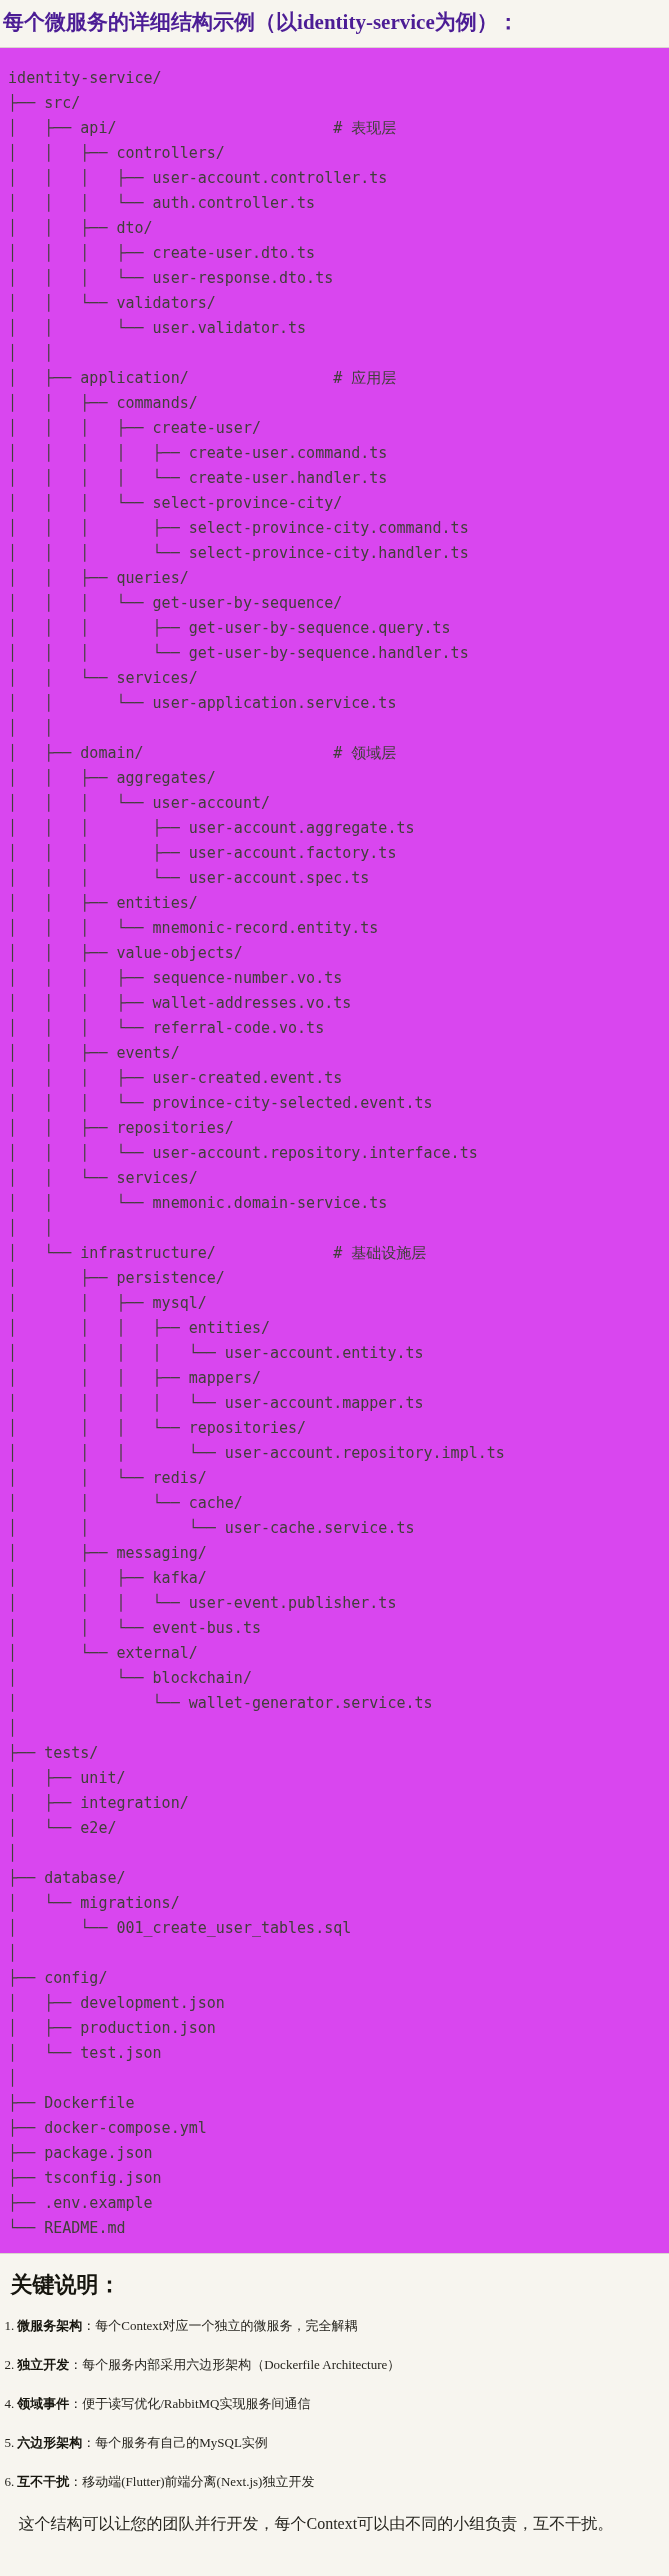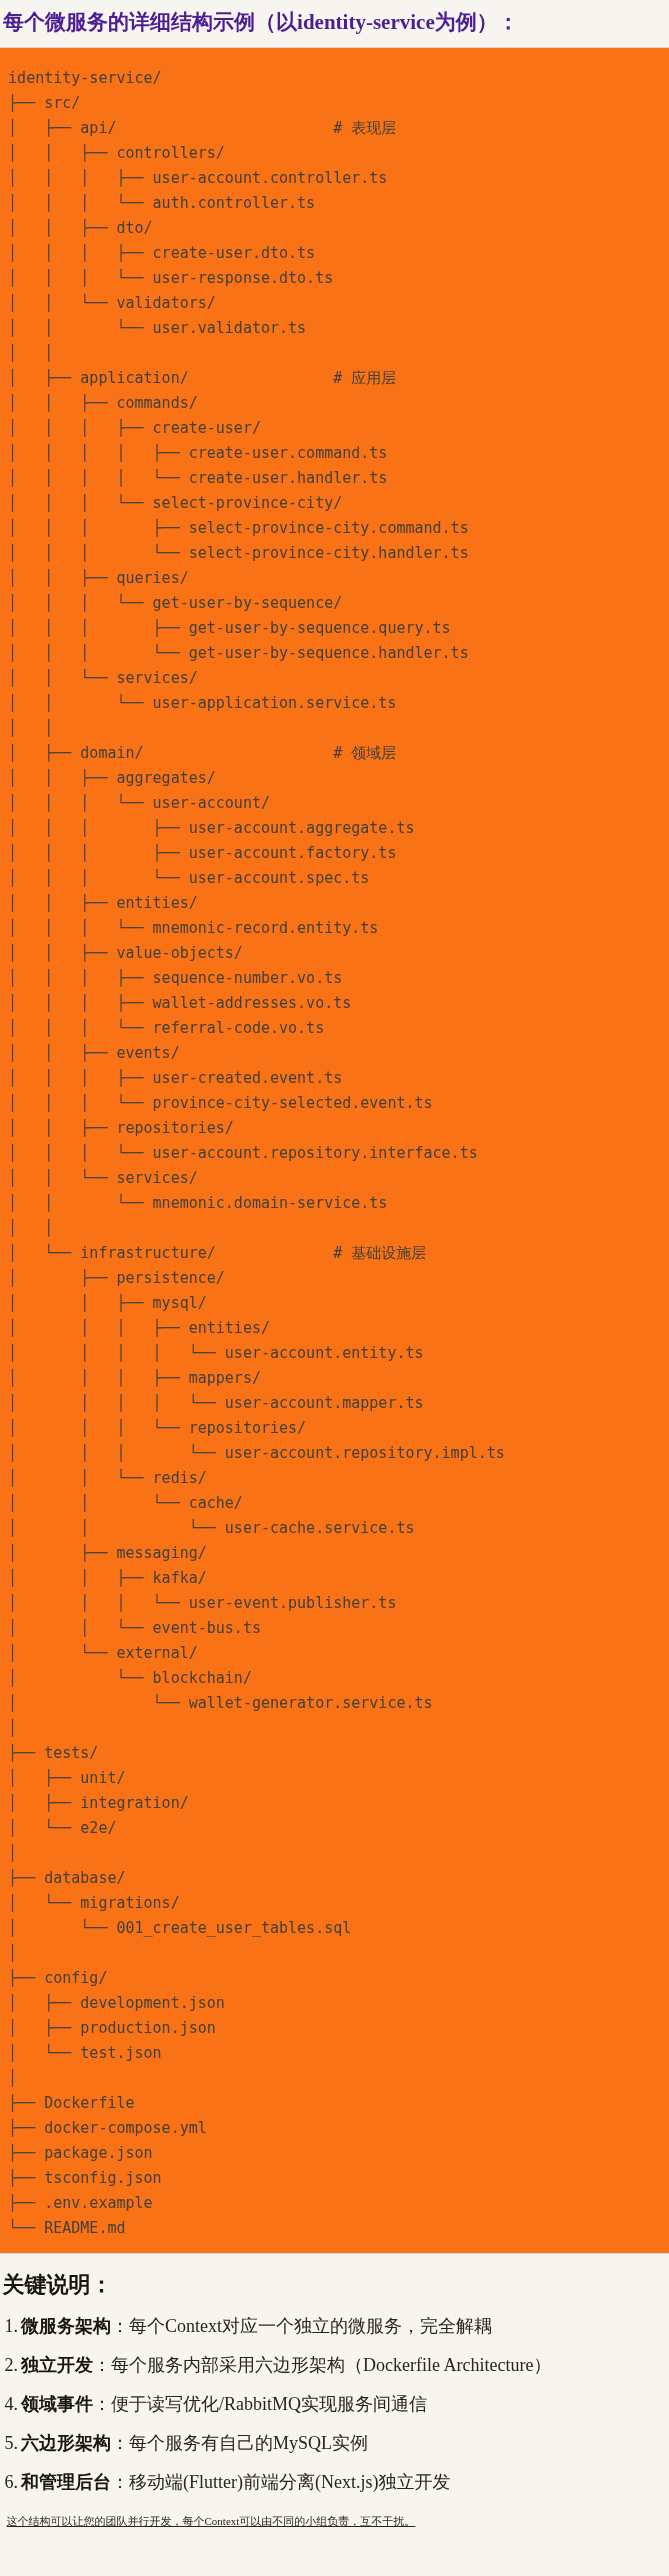--- a/index.html
+++ b/index.html
@@ -15,57 +15,56 @@
     margin: 9.4px 0 10.6px 0;
     padding-left: 3.1px;
     font-size: 21px;
     line-height: 1.3;
     font-weight: bold;
     color: #4c1d95;
   }
 
   pre.tree {
     margin: 0;
-    background: #f97316;
+    background: #d946ef;
     border-top: 0.6px solid #d9d6cb;
     border-bottom: 0.6px solid #d9d6cb;
     padding: 17.5px 6.3px 12.5px 8.1px;
     font-family: "DejaVu Sans Mono", monospace;
     font-size: 15px;
     line-height: 25px;
     color: #41403a;
     white-space: pre;
     overflow: hidden;
   }
 
   .notes { padding: 0 6.3px 8.8px 2.5px; }
   .notes h3 {
     font-size: 22px;
     line-height: 1.3;
-    margin: 17px 0 13px 0;
+    margin: 17px 0 13px 8px;
     color: #17160f;
     font-weight: bold;
   }
   .notes ol { list-style: none; margin: 0; padding: 0; }
   .notes li {
-    font-size: 18px;
+    font-size: 13px;
     line-height: 26px;
     margin-bottom: 13px;
     padding-left: 1.9px;
     white-space: nowrap;
   }
   .notes .num { margin-right: 3.1px; }
   .notes .term { font-weight: bold; color: #17160f; }
   .notes p.footer {
-    font-size: 11px;
+    font-size: 16px;
     line-height: 26px;
-    margin: 4px;
+    margin: 16px;
     padding-left: 0;
     white-space: nowrap;
-    text-decoration: underline;
   }
 </style>
 </head>
 <body>
 
 <div class="page">
 
   <h2 class="title">每个微服务的详细结构示例（以identity-service为例）：</h2>
 
   <pre class="tree">identity-service/
@@ -167,21 +166,21 @@
       <li>
         <span class="num">2.</span><strong class="term">独立开发</strong><span class="desc">：每个服务内部采用六边形架构（Dockerfile Architecture）</span>
       </li>
       <li>
         <span class="num">4.</span><strong class="term">领域事件</strong><span class="desc">：便于读写优化/RabbitMQ实现服务间通信</span>
       </li>
       <li>
         <span class="num">5.</span><strong class="term">六边形架构</strong><span class="desc">：每个服务有自己的MySQL实例</span>
       </li>
       <li>
-        <span class="num">6.</span><strong class="term">和管理后台</strong><span class="desc">：移动端(Flutter)前端分离(Next.js)独立开发</span>
+        <span class="num">6.</span><strong class="term">互不干扰</strong><span class="desc">：移动端(Flutter)前端分离(Next.js)独立开发</span>
       </li>
     </ol>
 
     <p class="footer">这个结构可以让您的团队并行开发，每个Context可以由不同的小组负责，互不干扰。</p>
   </div>
 
 </div>
 
 
 </body></html>

